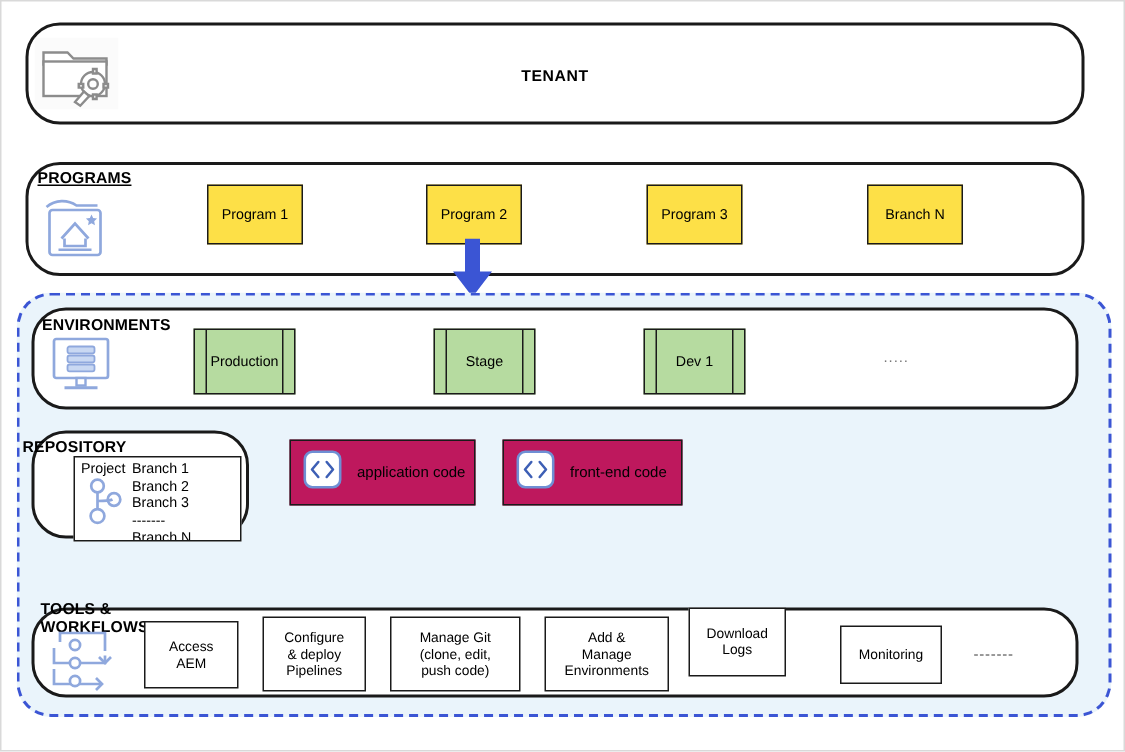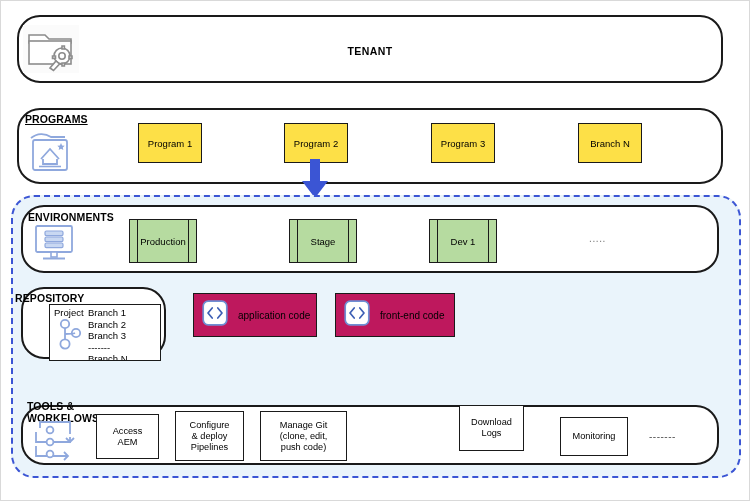--- a/index.html
+++ b/index.html
@@ -330,18 +330,21 @@
   </div>
 
   <div class="tool-box" style="left:95px; top:413px; width:57px; height:43px;">Access
 AEM</div>
   <div class="tool-box" style="left:174px; top:410px; width:63px; height:48px;">Configure
 &amp; deploy
 Pipelines</div>
   <div class="tool-box" style="left:259px; top:410px; width:81px; height:48px;">Manage Git
 (clone, edit,
 push code)</div>
+  <div class="tool-box" style="left:362px; top:410px; width:77px; height:48px;">Add  &amp;
+Manage
+Environments</div>
   <div class="tool-box" style="left:458px; top:404px; width:59px; height:44px;">Download
 Logs</div>
   <div class="tool-box" style="left:559px; top:416px; width:62px; height:37px;">Monitoring</div>
   <div class="tools-ellipsis">-------</div>
 
 </div>
 
 </body></html>

